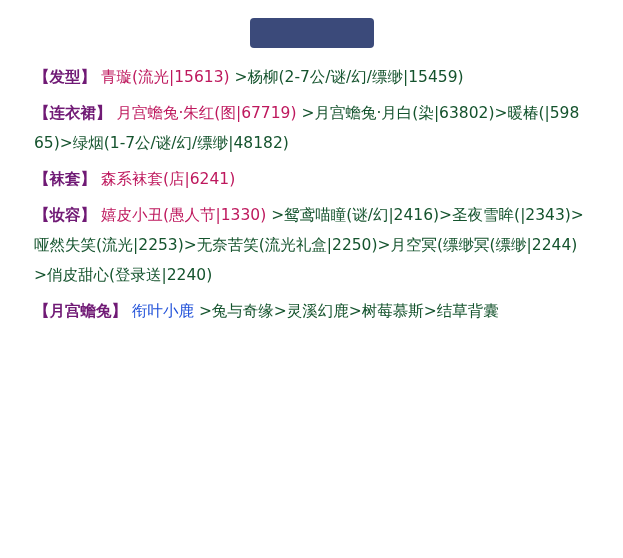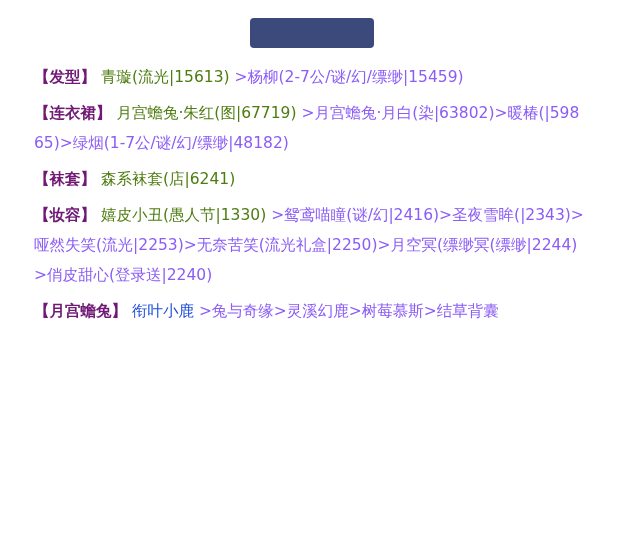--- a/index.html
+++ b/index.html
@@ -45,27 +45,27 @@
     line-height: 30px;
     color: #3a3a3a;
     margin-bottom: 6px;
     word-break: break-all;
   }
   .slot {
     color: #701a75;
     font-weight: bold;
   }
   .first-item {
-    color: #4d7c0f;
+    color: #be185d;
   }
   .first-item-alt {
     color: #1d4ed8;
   }
   .rest {
-    color: #8b5cf6;
+    color: #14532d;
   }
 </style>
 </head>
 <body>
 
 <div class="page">
 
   <div class="header">
     <span class="header-title">配装</span>
   </div>

